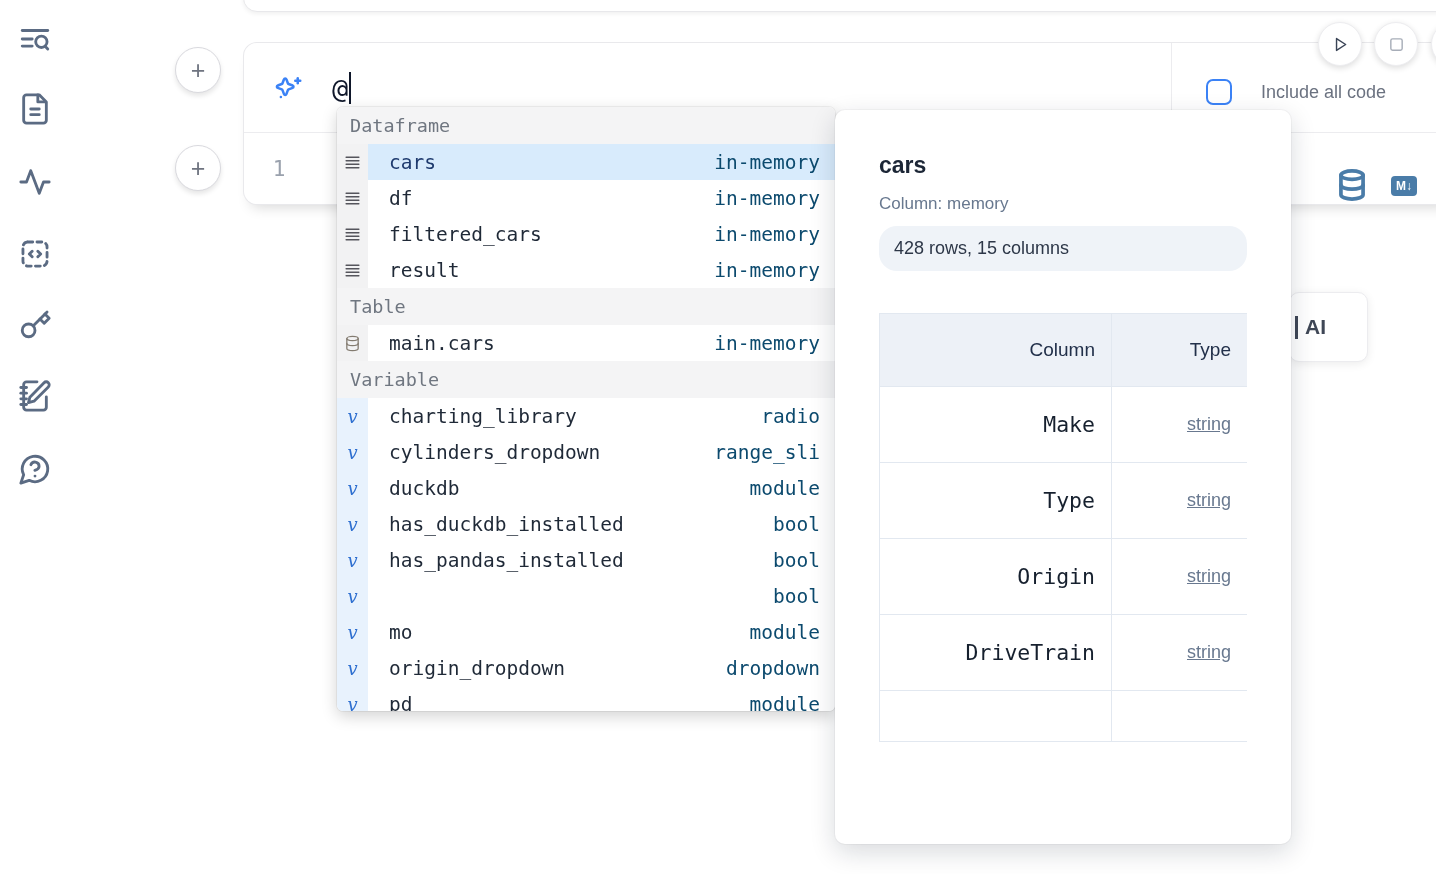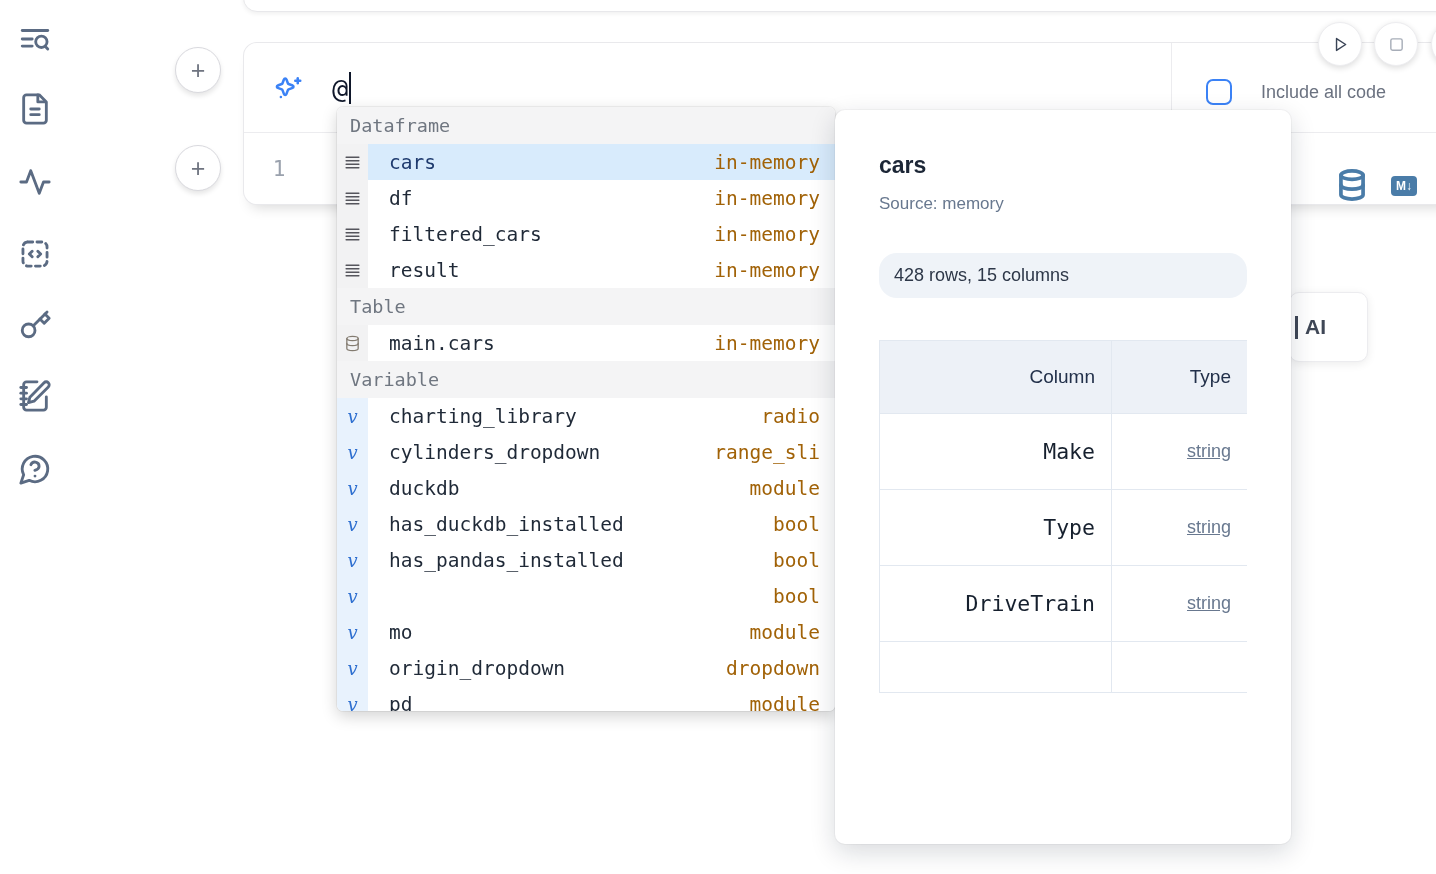--- a/index.html
+++ b/index.html
@@ -68,28 +68,28 @@
   .ac-header{height:37px;background:var(--section-bg);color:#6f7680;font-size:18.5px;display:flex;align-items:center;padding-left:13px;}
   .ac-row{height:36px;display:flex;cursor:pointer;}
   .ac-icon-cell{width:31px;flex:none;display:flex;align-items:center;justify-content:center;background:#f2f2f3;}
   .ac-icon-cell.var{background:#e8f2fd;}
   .ac-icon-cell svg{width:17px;height:17px;fill:none;stroke-linecap:round;}
   .v-glyph{font-family:"DejaVu Serif",serif;font-style:italic;font-size:18px;color:var(--variable-icon-blue);}
   .ac-content{flex:1;display:flex;align-items:center;padding:0 15px 0 21px;overflow:hidden;background:#fff;}
   .ac-row.selected .ac-content{background:var(--selected-row-bg);}
   .ac-name{font-size:19.5px;color:var(--dark-text);white-space:pre;}
   .ac-row.selected .ac-name{color:#1e3a6e;}
-  .ac-type{margin-left:auto;font-size:19.5px;color:#a16207;white-space:pre;text-align:right;}
+  .ac-type{margin-left:auto;font-size:19.5px;color:#0c4a6e;white-space:pre;text-align:right;}
 
   
   .panel{left:835px;top:110px;width:456px;height:734px;background:#fff;border-radius:10px;z-index:30;
     box-shadow:0 0 0 1px rgba(0,0,0,.03),0 8px 26px rgba(15,23,42,.16);padding:42px 44px;}
   .panel-title{font-size:23px;font-weight:bold;color:#1c2636;}
   .panel-source{margin-top:15px;font-size:17px;color:#68788f;}
-  .panel-badge{margin-top:39px;background:var(--badge-bg);border-radius:18px;padding:12px 15px;font-size:18px;color:#2d3748;}
+  .panel-badge{margin-top:12px;background:var(--badge-bg);border-radius:18px;padding:12px 15px;font-size:18px;color:#2d3748;}
   .tbl-wrap{margin-top:42px;height:464px;overflow:hidden;}
   table.schema{width:100%;border-collapse:collapse;table-layout:fixed;}
   table.schema th,table.schema td{border:1px solid var(--border);text-align:right;}
   table.schema th{background:var(--table-header-bg);font-weight:normal;font-size:19px;color:#22304a;padding:25px 16px;}
   td.col-name{font-family:"DejaVu Sans Mono",monospace;font-size:21.5px;color:#16202e;padding:25px 16px;}
   td.col-type{font-size:18px;color:#68788f;padding:25px 16px;text-decoration:underline;}
 </style>
 </head>
 <body>
 
@@ -340,21 +340,21 @@
       </div>
       <div class="ac-content">
         <span class="ac-name">pd</span>
         <span class="ac-type">module</span>
       </div>
     </div>
   </div>
 
 <div class="abs panel">
   <div class="panel-title">cars</div>
-  <div class="panel-source">Source: memory</div>
+  <div class="panel-source">Column: memory</div>
   <div class="panel-badge">428 rows, 15 columns</div>
   <div class="tbl-wrap">
     <table class="schema">
       <colgroup>
           <col style="width:232px">
           <col style="width:136px">
         </colgroup>
       <thead>
         <tr>
           <th>Column</th>
@@ -364,20 +364,24 @@
       <tbody id="schema-body">
           <tr>
             <td class="col-name">Make</td>
             <td class="col-type">string</td>
           </tr>
           <tr>
             <td class="col-name">Type</td>
             <td class="col-type">string</td>
           </tr>
           <tr>
+            <td class="col-name">Origin</td>
+            <td class="col-type">string</td>
+          </tr>
+          <tr>
             <td class="col-name">DriveTrain</td>
             <td class="col-type">string</td>
           </tr>
           <tr>
             <td class="col-name"></td>
             <td class="col-type"></td>
           </tr>
         </tbody>
     </table>
   </div>

